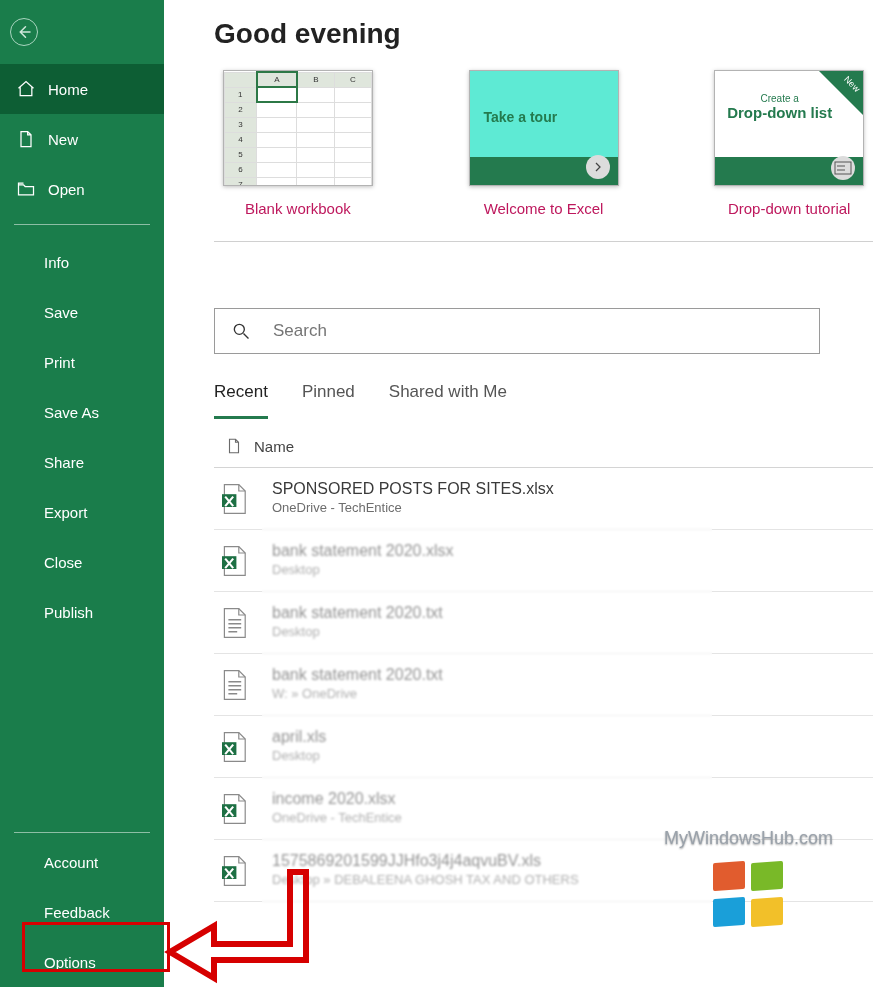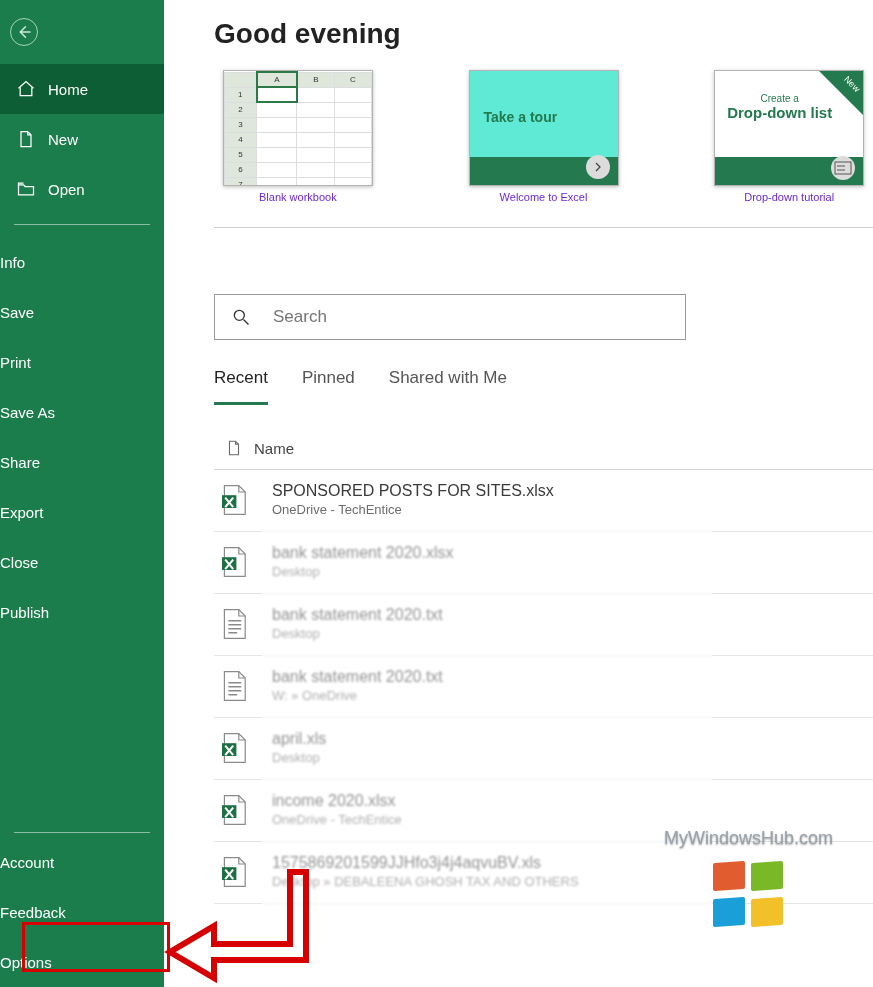--- a/index.html
+++ b/index.html
@@ -52,20 +52,21 @@
 
     .nav-divider {
       height: 1px; background: rgba(255,255,255,.5);
       margin: 10px 14px 4px 14px;
     }
 
     .menu { padding-top: 8px; }
     .menu-item {
       height: 50px;
       display: flex; align-items: center;
+      padding-left: 44px;
       font-size: 15px;
       cursor: pointer;
       color: #fff;
     }
     .bottom-group {
       margin-top: auto;
       padding-top: 10px;
     }
 
     
@@ -89,21 +90,21 @@
     .tpl { width: 168px; text-align: center; cursor: pointer; }
     .tpl-thumb {
       width: 150px; height: 116px;
       border: 1px solid #b3b3b3;
       margin: 0 auto;
       position: relative;
       overflow: hidden;
       box-shadow: 0 1px 4px rgba(0,0,0,.25);
       display: block;
     }
-    .tpl-label { margin-top: 5px; font-size: 11px; color: #6d28d9; }
+    .tpl-label { margin-top: 14px; font-size: 15px; color: #be185d; }
 
     
     .bw-thumb { background: #fff; }
     .bw-grid { font-size: 8px; color: #666; width: 100%; border-collapse: collapse; }
     .bw-grid td { border: 1px solid #ddd; height: 15px; }
     .bw-grid td.hdr { background: #dfe6dc; color: #333; text-align: center; font-size:8px;}
     .bw-grid td.sel { border: 2px solid #2c7846; }
 
     .tour-thumb { background: #5eead4; }
     .tour-text { color: #247a4e; font-weight: 600; position: absolute; top: 38px; left: 14px; font-size: 14px; }
@@ -117,21 +118,21 @@
     .new-txt {position:absolute; top:8px; right:2px; font-size:9px; color:#fff; transform:rotate(45deg);}
     .dd-text { position:absolute; top:22px; left:12px; font-size:10px; color:#247a4e; }
     .dd-text b { font-size:15px; display:block; font-weight:700;text-align:center; }
     .dd-bar { position: absolute; bottom:0; left:0; right:0; height:28px; background:#247a4e; }
     .dd-icon { position:absolute; right:8px; bottom:5px; width:24px;height:24px; border-radius:50%; background:#dcdcdc; display:flex; align-items:center; justify-content:center; }
 
     .hr { height:1px; background:#d0d0d0; margin-right:0; }
 
     .search-box {
       margin-top: 66px;
-      width: 472px; height: 46px;
+      width: 606px; height: 46px;
       border: 1px solid #9a9a9a;
       display: flex; align-items:center;
       padding: 0 16px;
       gap: 22px;
     }
     .search-box svg { width: 20px; height: 20px; stroke:#333; fill:none; stroke-width:1.6; }
     .search-box input {
       border: none; outline: none; font-size: 17px; flex:1; color:#333;
       font-family: inherit;
     }
@@ -139,32 +140,32 @@
     .tabs {
       display: flex; gap: 34px;
       margin-top: 28px;
       font-size: 17px; color:#555;
     }
     .tab { cursor: pointer; padding-bottom: 14px; }
     .tab.active { color:#222; border-bottom: 3px solid #247a4e; font-weight:400;}
 
     .list-header {
       display:flex; align-items:center;
-      margin-top: 32px;
+      margin-top: 16px;
       padding-bottom: 10px;
       border-bottom: 1px solid #d4d4d4;
     }
     .lh-icon { width:40px; display:flex; justify-content:center;}
     .lh-icon svg { width:18px; height: 22px; stroke:#6a6a6a; fill:none; stroke-width:1.5;}
     .lh-name { font-size:15px; color:#444; }
 
     .files { }
     .file-row {
       display:flex;
-      align-items: center;
+      align-items: flex-end;
       padding: 12px 0 14px 0;
       border-bottom: 1px solid #e4e4e4;
       gap: 18px;
       cursor: pointer;
     }
     .fi-icon { width:40px; display:flex; justify-content:center;}
     .fi-icon svg { width: 26px; height: 32px; }
     .fi-text .fname { font-size: 16px; color: #3a3a3a; }
     .fi-text .floc { font-size: 13px; color:#6d6d6d; margin-top:2px; }
 

